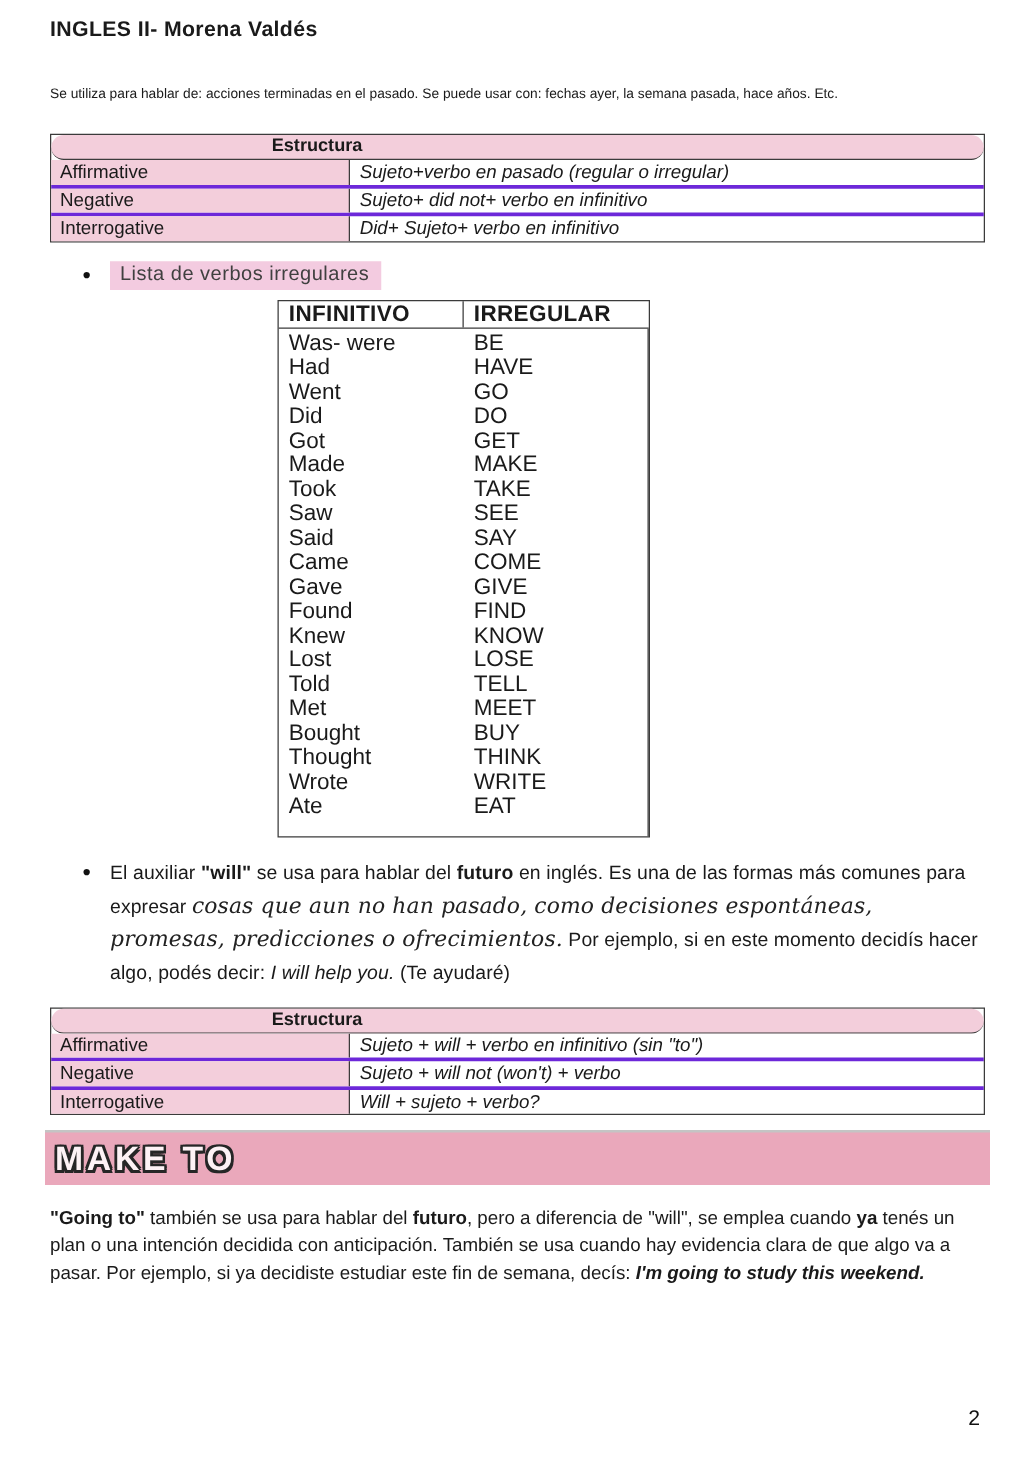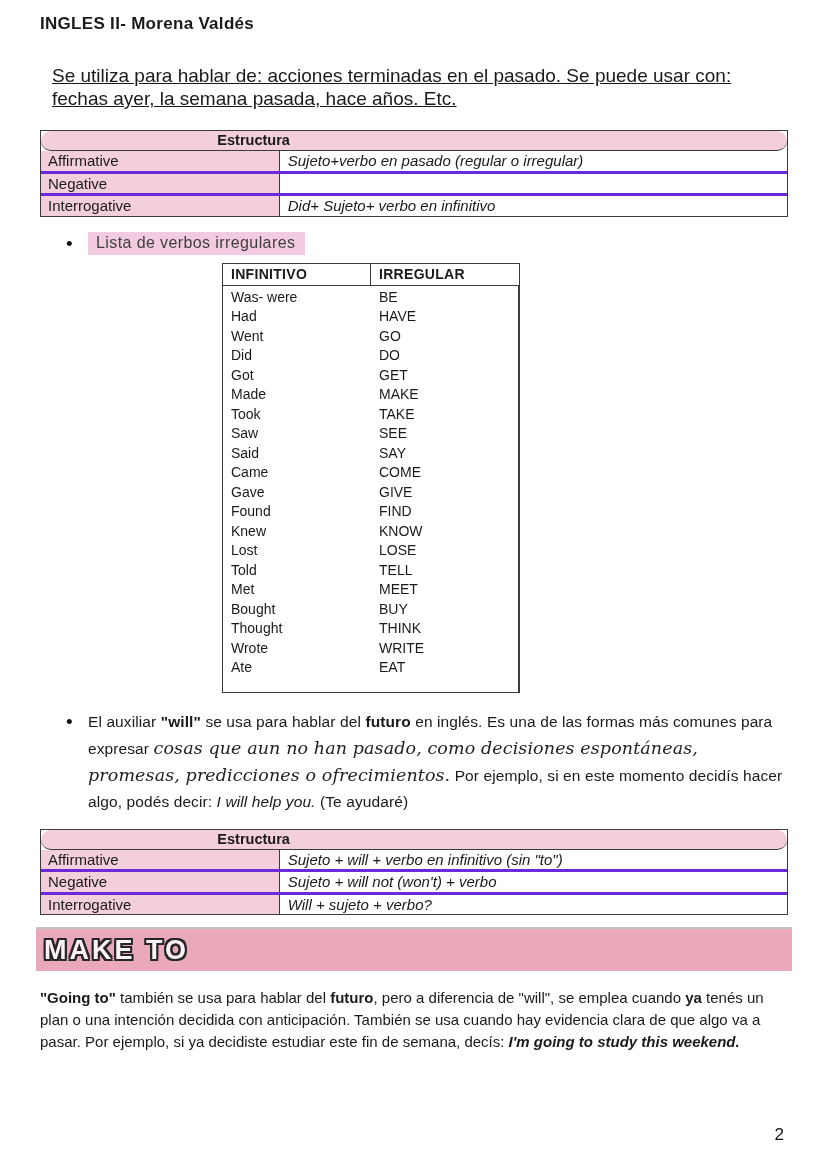--- a/index.html
+++ b/index.html
@@ -15,24 +15,23 @@
   .content { padding: 14px 40px 0 40px; }
 
   .doc-title {
     margin: 0;
     font-size: 17px;
     font-weight: bold;
     letter-spacing: 0.3px;
   }
 
   .intro {
-    margin: 30px 0 0 12px;
-    font-size: 19px;
+    margin: 30px 0 0 0;
+    font-size: 11px;
     line-height: 23px;
-    text-decoration: underline;
   }
 
   
   .struct-table {
     margin-top: 20px;
     border: 1.5px solid #3b3b3b;
     font-size: 15px;
   }
   .struct-header {
     background: var(--table-header-pink, #f3cedb);
@@ -86,21 +85,21 @@
     font-size: 16px;
     color: #404040;
     letter-spacing: 0.4px;
   }
 
   
   .verb-table {
     margin: 8px 0 0 182px;
     width: 296px;
     border: 1.5px solid #3b3b3b;
-    font-size: 14px;
+    font-size: 18px;
   }
   .verb-head { display: flex; border-bottom: 1.5px solid #3b3b3b; }
   .verb-head-cell {
     width: 50%;
     box-sizing: border-box;
     font-weight: bold;
     padding: 1px 8px;
     line-height: 19px;
     letter-spacing: 0.3px;
   }
@@ -190,20 +189,21 @@
     <div class="struct-table">
       <div class="struct-header">
         <span class="struct-header-text">Estructura</span>
       </div>
       <div class="struct-row">
         <div class="struct-label">Affirmative</div>
         <div class="struct-value">Sujeto+verbo en pasado (regular o irregular)</div>
       </div>
       <div class="struct-row">
         <div class="struct-label">Negative</div>
+        <div class="struct-value">Sujeto+ did not+ verbo en infinitivo</div>
       </div>
       <div class="struct-row">
         <div class="struct-label">Interrogative</div>
         <div class="struct-value">Did+ Sujeto+ verbo en infinitivo</div>
       </div>
     </div>
 
     <div class="bullet-line">
       <span class="bullet">•</span>
       <span class="highlight">Lista de verbos irregulares</span>

